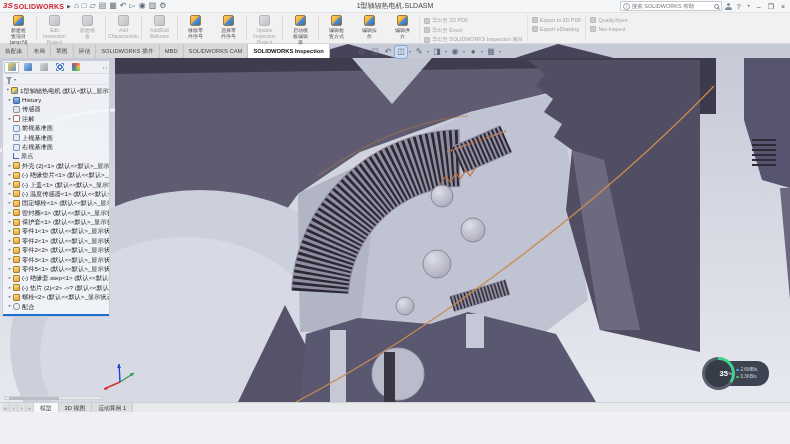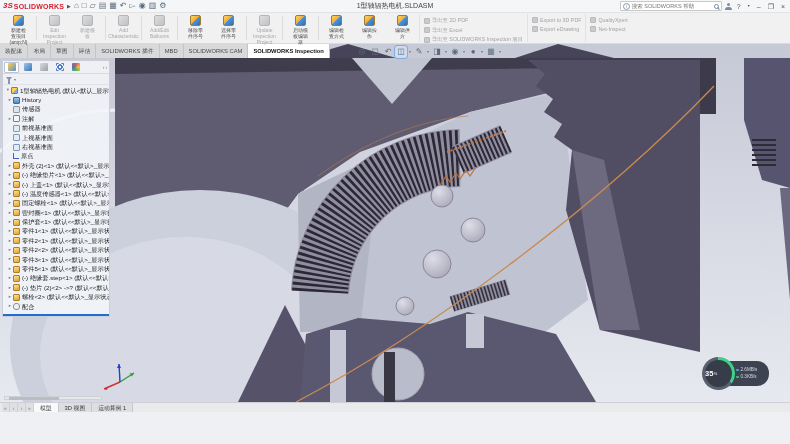--- a/index.html
+++ b/index.html
@@ -121,21 +121,21 @@
   .clock{text-align:right;font-size:5.4px;line-height:1.25;color:#222}
   .deskedge{width:2px;height:13px;border-left:1px solid #b9c2d2;margin-left:3px}
 
   
   .meter{position:absolute;top:357px;left:702px;width:70px;height:33px;z-index:14}
   .pill{position:absolute;left:15px;top:4px;width:52px;height:25px;background:#3d4350;border-radius:12px;display:flex;flex-direction:column;justify-content:center;gap:2px;padding-left:19px}
   .pr{display:flex;align-items:center;gap:2px;font-size:4.6px;color:#d3dae2;line-height:1}
   .dot{width:2.5px;height:2.5px;border-radius:50%}
   .dot.b{background:#4aa3e8}.dot.g{background:#47c06a}
   .ball{position:absolute;left:0;top:0;width:33px;height:33px;border-radius:50%;background:conic-gradient(#3fd08a 0 35%,#5a6070 35% 100%)}
-  .ballin{position:absolute;inset:3px;background:#363c48;border-radius:50%;display:flex;align-items:center;justify-content:flex-start;color:#fff;font-size:7.5px;font-weight:bold}
+  .ballin{position:absolute;inset:3px;background:#363c48;border-radius:50%;display:flex;align-items:center;justify-content:flex-end;color:#fff;font-size:7.5px;font-weight:bold}
   .ballin small{font-size:4px;font-weight:normal;margin-left:.5px}
 </style>
 </head>
 <body>
 
 <div id="app">
 
   <div class="titlebar">
     <div class="logo">
       <span class="logo-mark">3S</span>

